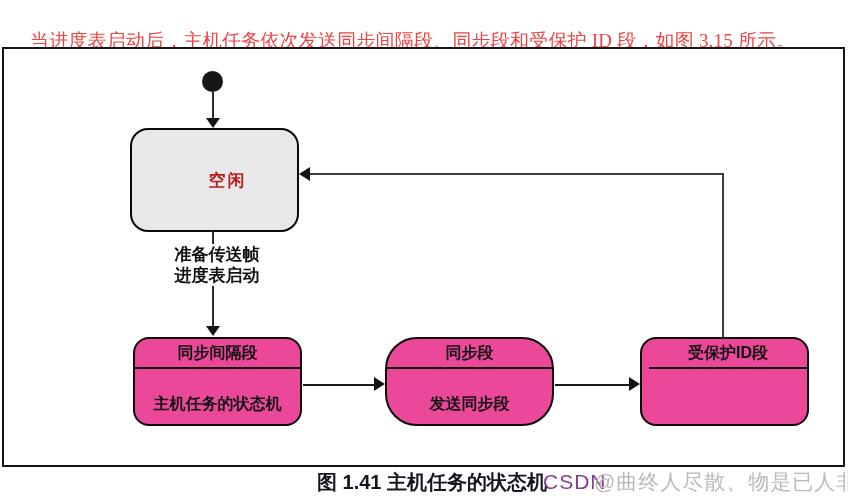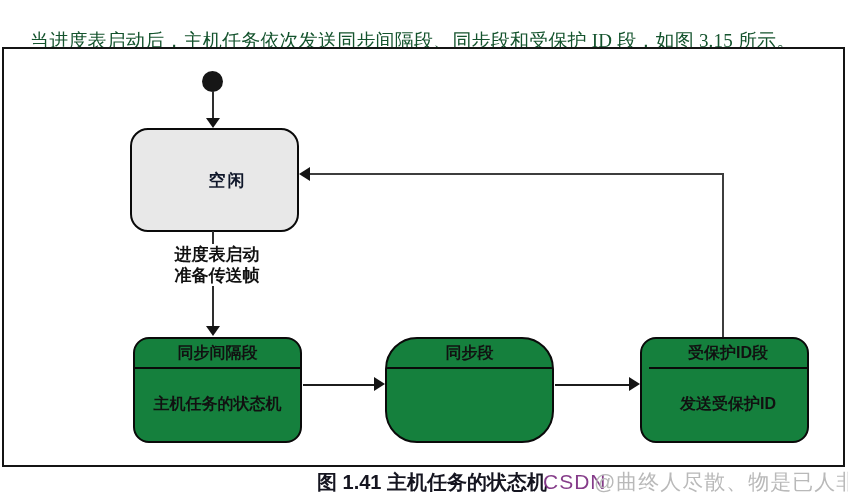--- a/index.html
+++ b/index.html
@@ -4,21 +4,21 @@
 <style>
   html,body{margin:0;padding:0;background:#ffffff;}
   .page{
     position:relative;width:848px;height:501px;background:#ffffff;overflow:hidden;
     font-family:"Liberation Sans",sans-serif;
   }
   
   .intro{
     position:absolute;left:30px;top:8px;width:806px;
     font-family:"Liberation Serif","DejaVu Serif",serif;
-    font-size:19px;line-height:27px;color:#14532d;
+    font-size:19px;line-height:27px;color:#ef4444;
     white-space:nowrap;letter-spacing:0.2px;
   }
   
   .frame{
     position:absolute;left:2px;top:47px;width:843px;height:420px;
     border:2px solid #141414;box-sizing:border-box;background:#ffffff;
   }
   
   .dot{
     position:absolute;left:202px;top:71px;width:21px;height:21px;
@@ -35,31 +35,31 @@
   .arr-down-init{left:206px;top:118px;border-left:7px solid transparent;border-right:7px solid transparent;border-top:10px solid #141414;}
   .arr-down-start{left:206px;top:326px;border-left:7px solid transparent;border-right:7px solid transparent;border-top:10px solid #141414;}
   .arr-left-fb{left:299px;top:167px;border-top:7px solid transparent;border-bottom:7px solid transparent;border-right:11px solid #141414;}
   .arr-right-a{left:374px;top:377px;border-top:7px solid transparent;border-bottom:7px solid transparent;border-left:11px solid #141414;}
   .arr-right-b{left:629px;top:377px;border-top:7px solid transparent;border-bottom:7px solid transparent;border-left:11px solid #141414;}
   
   .state-simple{
     position:absolute;left:130px;top:128px;width:169px;height:104px;
     background:#e8e8e8;border:2.5px solid #0a0a0a;border-radius:18px;
     box-sizing:border-box;display:flex;align-items:center;justify-content:center;
-    font-size:17px;font-weight:bold;color:#0f172a;letter-spacing:2px;padding-left:26px;
+    font-size:17px;font-weight:bold;color:#b91c1c;letter-spacing:2px;padding-left:26px;
   }
   
   .tlabel{
     position:absolute;left:152px;top:244px;width:130px;background:#ffffff;
     text-align:center;font-size:17px;font-weight:bold;color:#111111;line-height:21px;
   }
   
   .state2{
-    position:absolute;top:337px;width:169px;height:106px;
-    background:#15803d;border:2.5px solid #0a0a0a;border-radius:16px;
+    position:absolute;top:337px;width:169px;height:89px;
+    background:#ec4899;border:2.5px solid #0a0a0a;border-radius:16px;
     box-sizing:border-box;color:#111111;overflow:hidden;
   }
   .state2 .title{
     height:28px;line-height:28px;border-bottom:2px solid #0a0a0a;
     text-align:center;font-size:16px;font-weight:bold;
   }
   .state2 .action{
     height:71px;display:flex;align-items:center;justify-content:center;
     font-size:16px;font-weight:bold;
   }
@@ -97,41 +97,41 @@
     <span>空闲</span>
   </div>
 
   <div class="hline line-fb-h"></div>
   <div class="vline line-fb-v"></div>
   <div class="arr arr-left-fb"></div>
 
   <div class="vline line-start"></div>
   <div class="arr arr-down-start"></div>
   <div class="tlabel">
+    <div>准备传送帧</div>
     <div>进度表启动</div>
-    <div>准备传送帧</div>
   </div>
 
   <div class="state2 st1">
     <div class="title">同步间隔段</div>
     <div class="action">主机任务的状态机</div>
   </div>
 
   <div class="hline line-a"></div>
   <div class="arr arr-right-a"></div>
 
   <div class="state2 st2">
     <div class="title">同步段</div>
+    <div class="action">发送同步段</div>
   </div>
 
   <div class="hline line-b"></div>
   <div class="arr arr-right-b"></div>
 
   <div class="state2 st3">
     <div class="title">受保护ID段</div>
-    <div class="action">发送受保护ID</div>
   </div>
 
   <div class="caption">图 1.41  主机任务的状态机</div>
   <div class="wm-brand">CSDN</div>
   <div class="wm-author">@曲终人尽散、物是已人非</div>
 
 </div>
 
 </body></html>

